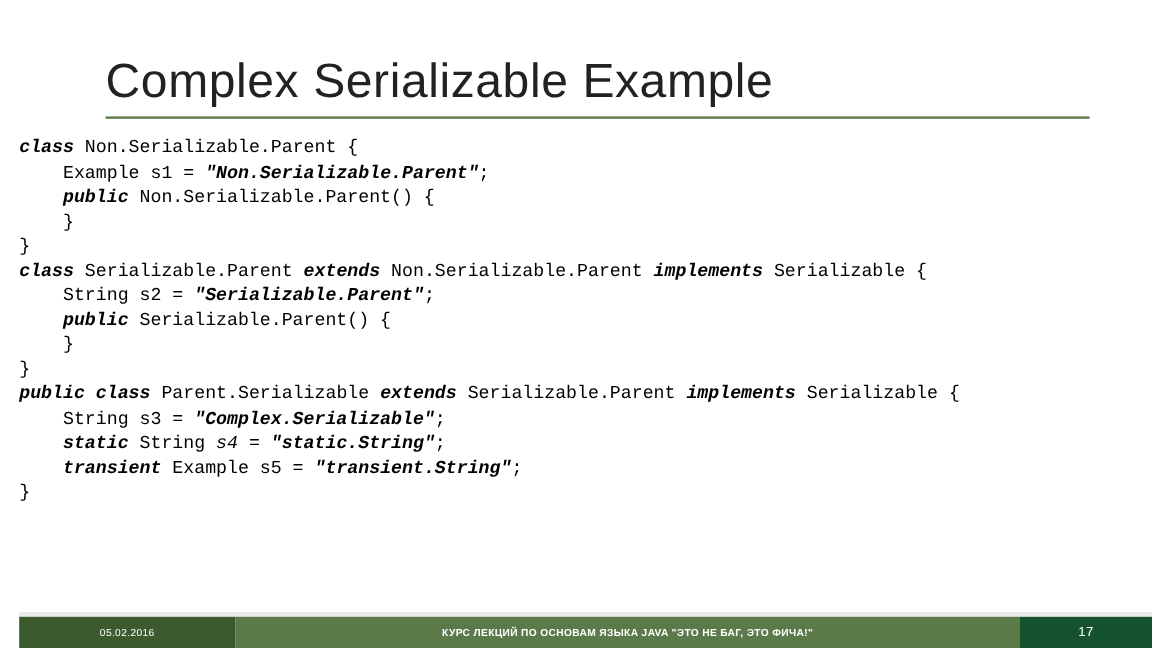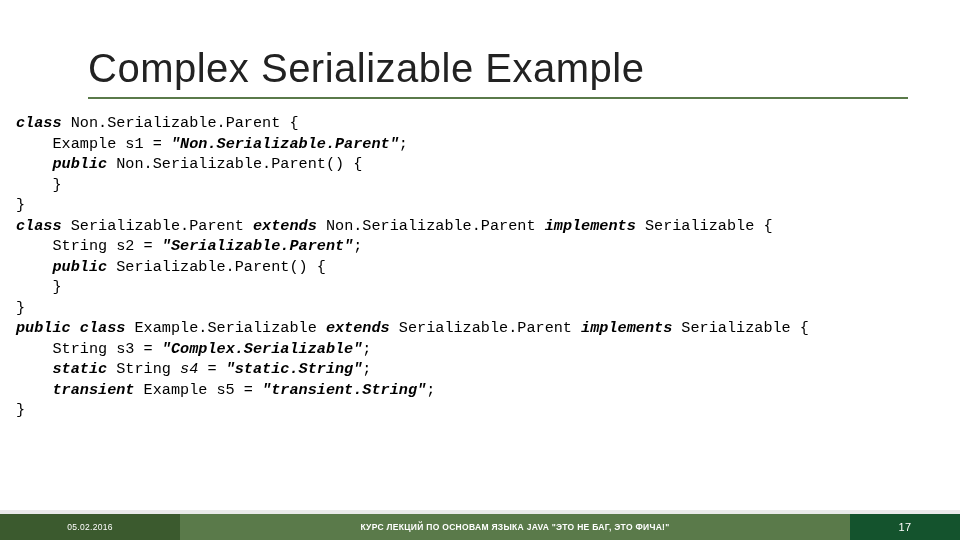--- a/index.html
+++ b/index.html
@@ -4,21 +4,21 @@
 <style>
   * { margin: 0; padding: 0; box-sizing: border-box; }
   html, body { width: 960px; height: 540px; background: #fff; font-family: 'Segoe UI Light', 'Segoe UI', Arial, sans-serif; overflow: hidden; }
   .slide { position: relative; width: 960px; height: 540px; }
   .title-wrap { padding: 46px 0 0 88px; }
   .title { font-size: 40px; font-weight: 300; color: #222; letter-spacing: 0.5px; }
   .underline { height: 2px; background: #5a7a4a; margin: 6px 0 0 88px; width: 820px; }
   .code { font-family: 'Courier New', Courier, monospace; font-size: 15.2px; line-height: 1.35; color: #000; padding: 14px 0 0 16px; white-space: pre; }
   .code b { font-weight: bold; font-style: italic; }
   .code i { font-style: italic; }
-  .footer { position: absolute; left: 0; right: 0; bottom: 0; height: 30px; text-align: center; }
+  .footer { position: absolute; left: 16px; right: 0; bottom: 0; height: 30px; text-align: center; }
   .footer-top { position: absolute; top: 0; left: 0; right: 0; height: 4px; background: #eaeaea; }
   .footer-bar { position: absolute; top: 4px; left: 0; right: 0; bottom: 0; display: flex; }
   .seg { height: 100%; display: flex; align-items: center; justify-content: center; font-size: 8.5px; color: #fff; letter-spacing: 0.3px; }
   .seg.date { width: 180px; background: #3b5a2e; }
   .seg.mid  { flex: 1; background: #5a7a4a; font-weight: bold; }
   .seg.num  { width: 110px; background: #14532d; font-size: 11px; }
 </style>
 </head>
 <body>
 
@@ -31,21 +31,21 @@
   <div class="code"><b>class</b><span> Non.Serializable.Parent {</span>
 <span>    Example s1 = </span><b>"Non.Serializable.Parent"</b><span>;</span>
 <b>    public</b><span> Non.Serializable.Parent() {</span>
 <span>    }</span>
 <span>}</span>
 <b>class</b><span> Serializable.Parent </span><b>extends</b><span> Non.Serializable.Parent </span><b>implements</b><span> Serializable {</span>
 <span>    String s2 = </span><b>"Serializable.Parent"</b><span>;</span>
 <b>    public</b><span> Serializable.Parent() {</span>
 <span>    }</span>
 <span>}</span>
-<b>public class</b><span> Example.Serializable </span><b>extends</b><span> Serializable.Parent </span><b>implements</b><span> Serializable {</span>
+<b>public class</b><span> Parent.Serializable </span><b>extends</b><span> Serializable.Parent </span><b>implements</b><span> Serializable {</span>
 <span>    String s3 = </span><b>"Complex.Serializable"</b><span>;</span>
 <b>    static</b><span> String </span><i>s4</i><span> = </span><b>"static.String"</b><span>;</span>
 <b>    transient</b><span> Example s5 = </span><b>"transient.String"</b><span>;</span>
 <span>}</span></div>
 
   <div class="footer">
     <div class="footer-top"></div>
     <div class="footer-bar">
       <div class="seg date">05.02.2016</div>
       <div class="seg mid">КУРС ЛЕКЦИЙ ПО ОСНОВАМ ЯЗЫКА JAVA "ЭТО НЕ БАГ, ЭТО ФИЧА!"</div>

